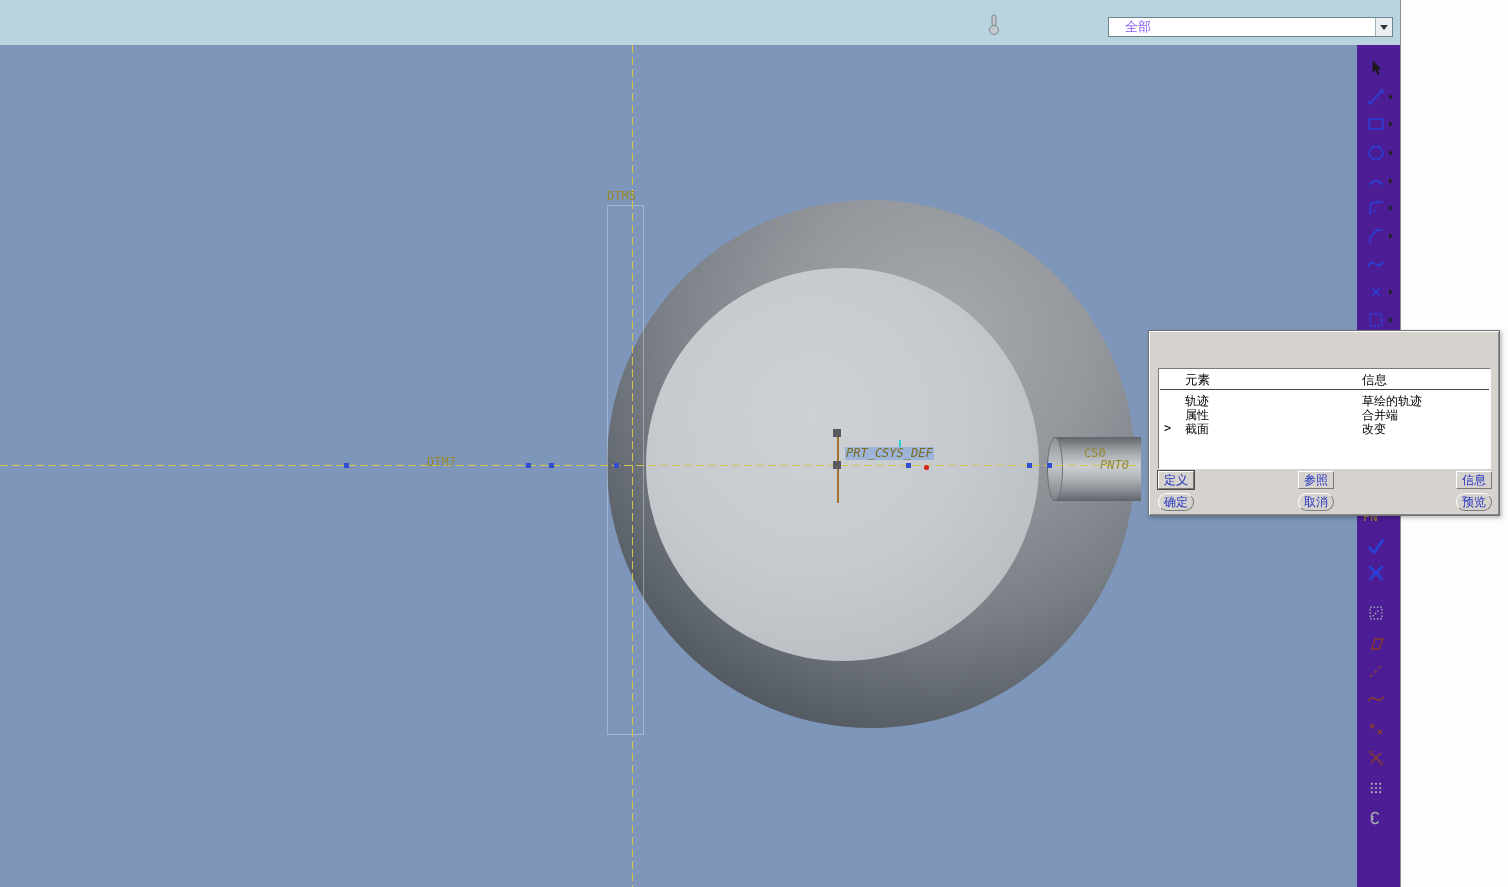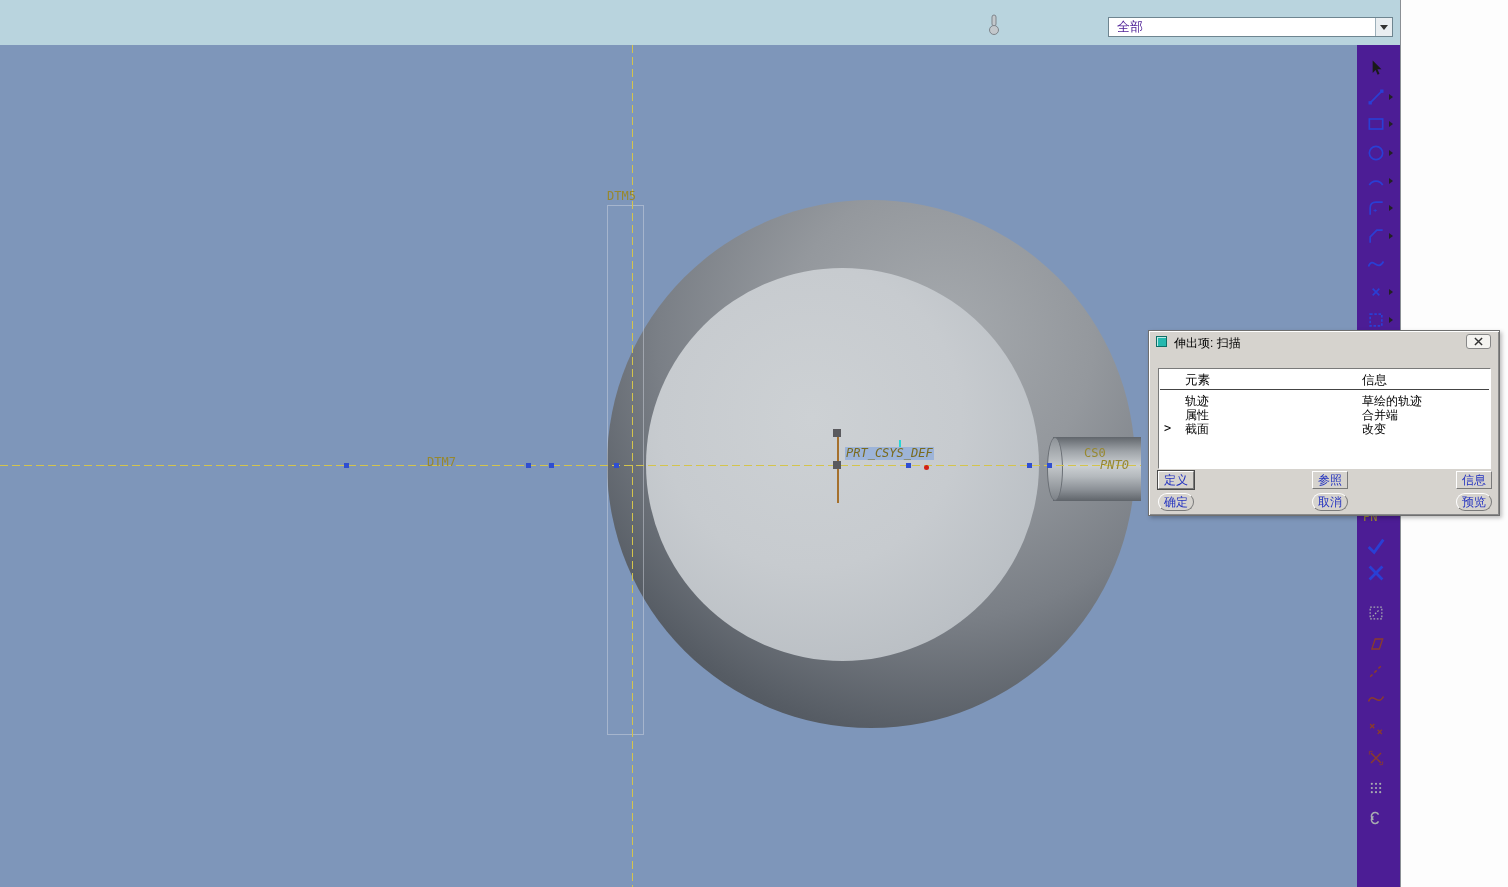--- a/index.html
+++ b/index.html
@@ -6,21 +6,21 @@
   html,body { width:1508px; height:887px; overflow:hidden;
     font-family:"Liberation Sans", sans-serif; }
   .abs { position:absolute; }
   .screen { position:relative; width:1508px; height:887px; background:#fff; overflow:hidden; }
 
   
   .topbar { left:0; top:0; width:1400px; height:45px; background:#b9d4de; }
   .pin-icon { left:985px; top:13px; width:18px; height:24px; }
   .filter-dd { left:1108px; top:17px; width:285px; height:20px; background:#fff;
     border:1px solid #6e8590; display:flex; align-items:center; }
-  .filter-dd .val { padding-left:8px; font-size:13px; color:#4c1d95; flex:1; }
+  .filter-dd .val { padding-left:16px; font-size:13px; color:#8b5cf6; flex:1; }
   .filter-dd .arrow-box { width:17px; height:100%; border-left:1px solid #9db0ba;
     display:flex; align-items:center; justify-content:center; background:#e9eef1; }
   .filter-dd .arrow-box i { width:0; height:0; border-left:4px solid transparent;
     border-right:4px solid transparent; border-top:5px solid #333; }
 
   
   .right-gutter { left:1400px; top:0; width:108px; height:887px; background:#fdfdfd;
     border-left:1px solid #8a8f94; }
 
   
@@ -73,21 +73,21 @@
   .dlg-table .hd1 { left:26px; } .dlg-table .hd2 { left:203px; }
   .dlg-table .hd-rule { position:absolute; left:1px; right:1px; top:20px; height:1px; background:#444; }
   .trow { position:absolute; left:0; width:100%; height:14px; }
   .trow .c1 { position:absolute; left:26px; } .trow .c2 { position:absolute; left:203px; }
   .trow .mk { position:absolute; left:5px; font-family:"DejaVu Sans Mono",monospace; }
   .dbtn { position:absolute; height:18px; min-width:36px; padding:0 4px; font-size:12px;
     color:#2433c0; background:#d6d3ce; border:1px solid; border-color:#fff #7a7a7a #7a7a7a #fff;
     cursor:pointer; font-family:Liberation Sans, sans-serif; }
   .dbtn.default { box-shadow:0 0 0 1px #4a4a4a; }
   .r1 { top:140px; } .r2 { top:162px;border-radius:9px; }
-  .bleft { left:9px; } .bmid { left:163px; } .bright { right:7px; }
+  .bleft { left:9px; } .bmid { left:149px; } .bright { right:7px; }
 </style>
 </head>
 <body>
 
 <div class="screen">
 
   <div class="abs topbar">
     <svg class="abs pin-icon" viewBox="0 0 18 24">
       <rect x="7" y="2" width="4" height="11" rx="2" fill="#c3c8cc" stroke="#7e858b"></rect>
       <circle cx="9" cy="17" r="4.5" fill="#c3c8cc" stroke="#7e858b"></circle>
@@ -271,29 +271,20 @@
     </button>
 
     <button class="icon-btn" style="top:760px;">
       <svg width="20" height="20" viewBox="0 0 24 24">
         <path d="M9 14 a4.5 4.5 0 1 1 6 -6 M9 10 a4.5 4.5 0 1 0 6 6" stroke="#a7acb0" stroke-width="1.8" fill="none"></path>
       </svg>
     </button>
   </div>
 
   <div class="abs dialog">
-    <div class="dlg-title">
-      <span class="dlg-icon"></span>
-      <span class="txt">伸出项: 扫描</span>
-      <button class="dlg-close">
-        <svg width="9" height="9" viewBox="0 0 10 10">
-          <path d="M1 1 L9 9 M9 1 L1 9" stroke="#333" stroke-width="1.6"></path>
-        </svg>
-      </button>
-    </div>
 
     <div class="dlg-table">
       <span class="hd hd1">元素</span>
       <span class="hd hd2">信息</span>
       <div class="hd-rule"></div>
 
       <div class="trow" style="top:24px;">
         <span class="c1">轨迹</span>
         <span class="c2">草绘的轨迹</span>
       </div>

